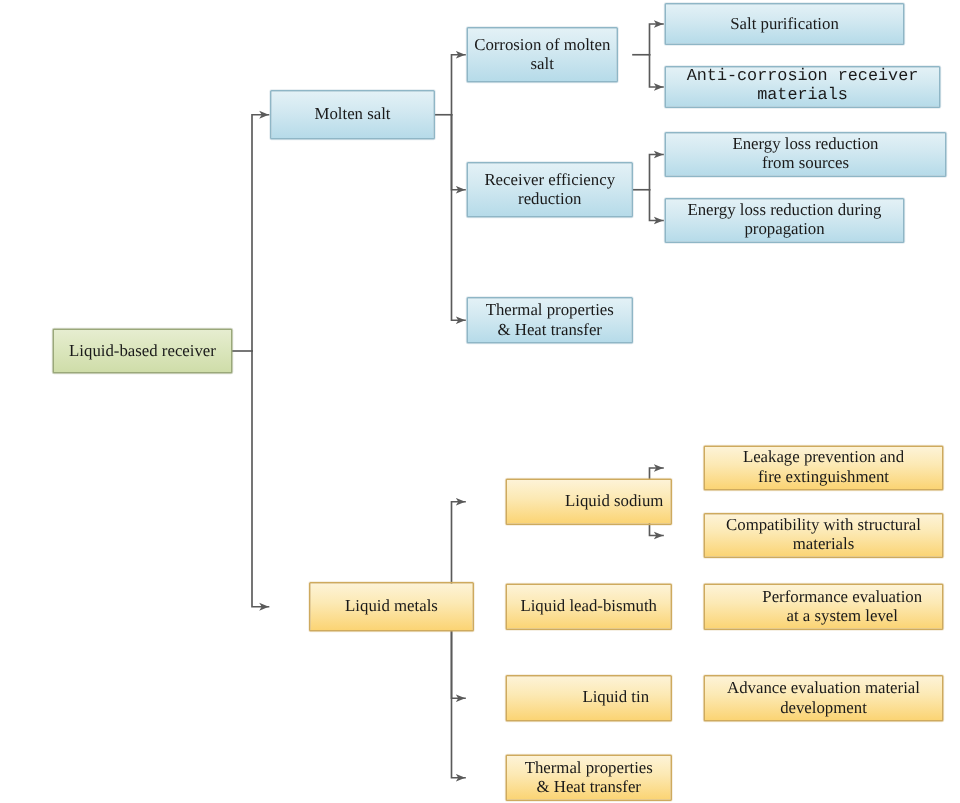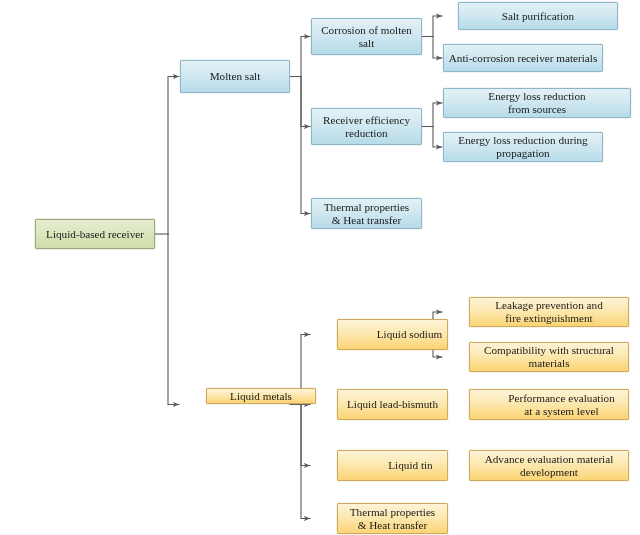--- a/index.html
+++ b/index.html
@@ -96,39 +96,39 @@
         <path d="M433,465.5 V465.5 H442" marker-end="url(#arrowhead)"></path>
       </g>
   </svg>
   <div id="node-layer">
       <div class="node node-root" style="left: 35px; top: 219px; width: 120px; height: 30px;">
         <span class="lbl">Liquid-based receiver</span>
       </div>
       <div class="node node-blue" style="left: 180px; top: 60px; width: 110px; height: 33px;">
         <span class="lbl">Molten salt</span>
       </div>
-      <div class="node node-yellow" style="left: 180px; top: 388px; width: 110px; height: 16px;">
+      <div class="node node-yellow" style="left: 180px; top: 388px; width: 110px; height: 33px;">
         <span class="lbl">Liquid metals</span>
       </div>
-      <div class="node node-blue" style="left: 311px; top: 18px; width: 111px; height: 37px;">
+      <div class="node node-blue" style="left: 311px; top: 18px; width: 101px; height: 37px;">
         <span class="lbl">Corrosion of molten
 salt</span>
       </div>
       <div class="node node-blue" style="left: 311px; top: 108px; width: 111px; height: 37px;">
         <span class="lbl">Receiver efficiency
 reduction</span>
       </div>
       <div class="node node-blue" style="left: 311px; top: 198px; width: 111px; height: 31px;">
         <span class="lbl">Thermal properties
 &amp; Heat transfer</span>
       </div>
-      <div class="node node-blue" style="left: 458px; top: 2px; width: 160px; height: 28px;">
+      <div class="node node-blue" style="left: 443px; top: 2px; width: 160px; height: 28px;">
         <span class="lbl">Salt purification</span>
       </div>
-      <div class="node node-blue" style="left: 443px; top: 44px; width: 160px; height: 28px;">
+      <div class="node node-blue" style="left: 443px; top: 44px; width: 184px; height: 28px; font-family: Liberation Mono, monospace;">
         <span class="lbl">Anti-corrosion receiver materials</span>
       </div>
       <div class="node node-blue" style="left: 443px; top: 88px; width: 188px; height: 30px;">
         <span class="lbl">Energy loss reduction
 from sources</span>
       </div>
       <div class="node node-blue" style="left: 443px; top: 132px; width: 160px; height: 30px;">
         <span class="lbl">Energy loss reduction during
 propagation</span>
       </div>

